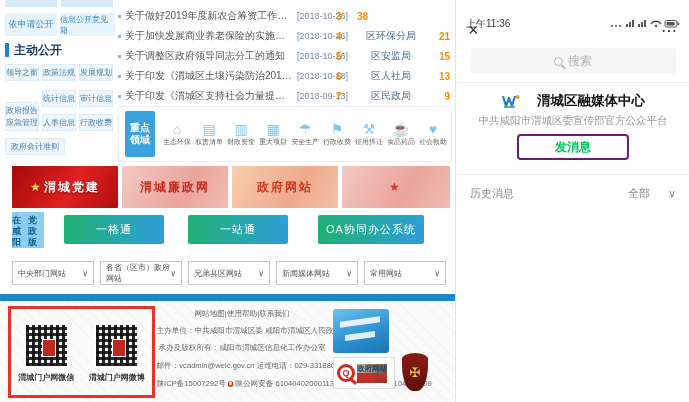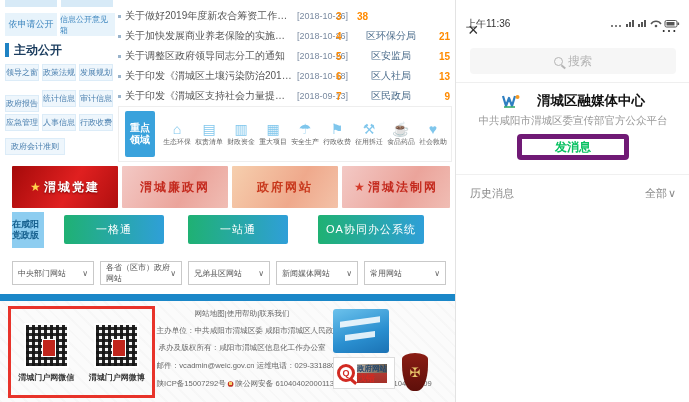--- a/index.html
+++ b/index.html
@@ -36,21 +36,21 @@
 .banner{position:absolute;top:166px;height:42px;width:106px;display:flex;align-items:center;justify-content:center;cursor:pointer;overflow:hidden;border-radius:1px}
 .banner .star{font-size:12px;margin-right:3px}
 .b-red{background:linear-gradient(120deg,#a50a0a,#e02020 55%,#b00f0f);color:#fff}
 .b-red .btxt{color:#fff;text-shadow:0 1px 2px #700}
 .b-pink{background:linear-gradient(120deg,#f3c9c5,#eba49b 60%,#f0bdb4)}
 .b-pink .btxt{color:#c42a1e}
 .b-warm{background:linear-gradient(120deg,#f6cfae,#efa98c 60%,#f3c2a8)}
 .b-warm .btxt{color:#c8381c}
 .btxt{font-size:12px;font-weight:bold;letter-spacing:2px}
 
-#sidebox{position:absolute;left:12px;top:212px;width:32px;height:36px;background:#8dcdf0;color:#17618f;font-size:9px;font-weight:bold;display:flex;flex-direction:column;align-items:flex-start;justify-content:center;line-height:11px}
+#sidebox{position:absolute;left:12px;top:212px;width:32px;height:36px;background:#8dcdf0;color:#17618f;font-size:9px;font-weight:bold;display:flex;flex-direction:row;align-items:flex-end;justify-content:center;line-height:11px}
 .qbtn{position:absolute;top:215px;height:29px;background:linear-gradient(90deg,#1fb173,#2f9fd8);color:#fff;font-size:11px;display:flex;align-items:center;justify-content:center;cursor:pointer;border-radius:2px;letter-spacing:1px}
 
 .sel{position:absolute;top:261px;height:24px;width:82px;border:1px solid #c9c9c9;background:#fff;font-size:8px;color:#555;display:flex;align-items:center;justify-content:space-between;padding:0 5px;cursor:pointer}
 .sel .chev{color:#666;font-size:8px}
 
 #bluebar{position:absolute;left:0;top:294px;width:455px;height:7px;background:#1a87c8}
 
 #footer{position:absolute;left:0;top:301px;width:455px;height:101px;background:
  repeating-linear-gradient(45deg,rgba(180,180,180,.06) 0 2px,transparent 2px 9px),#fbfbfb}
 #redbox{position:absolute;left:8px;top:5px;width:147px;height:92px;border:3px solid #e8332a;display:flex;justify-content:space-around;align-items:center;padding-top:2px}
@@ -89,26 +89,26 @@
 #more-dots{font-size:16px;color:#333;cursor:pointer;letter-spacing:1px}
 #searchbar{position:absolute;left:14px;top:48px;width:206px;height:26px;background:#f6f6f6;border-radius:4px;display:flex;align-items:center;justify-content:center;gap:5px;cursor:text}
 .maglass{width:9px;height:9px;border:1.5px solid #b5b5b5;border-radius:50%;position:relative}
 .maglass::after{content:"";position:absolute;right:-4px;bottom:-3px;width:5px;height:1.5px;background:#b5b5b5;transform:rotate(40deg)}
 #search-ph{font-size:12px;color:#b5b5b5}
 #searchline{position:absolute;left:0;top:82px;width:234px;border-top:1px solid #efefef}
 
 #acctrow{position:absolute;left:0;top:92px;width:234px;display:flex;align-items:center;justify-content:center;gap:16px}
 #acctname{font-size:13.5px;font-weight:bold;color:#111}
 #acctdesc{position:absolute;left:0;top:114px;width:234px;text-align:center;font-size:10.5px;color:#9a9a9a}
-#sendbtn{position:absolute;left:61px;top:134px;width:112px;height:26px;border:5px solid #701a75;border-radius:4px;color:#07C160;font-size:12px;font-weight:bold;display:flex;align-items:center;justify-content:center;cursor:pointer;background:#fff}
+#sendbtn{position:absolute;left:61px;top:134px;width:112px;height:26px;border:2px solid #701a75;border-radius:4px;color:#07C160;font-size:12px;font-weight:bold;display:flex;align-items:center;justify-content:center;cursor:pointer;background:#fff}
 
 #histline{position:absolute;left:0;top:174px;width:234px;border-top:1px solid #f0f0f0}
 #histrow{position:absolute;left:14px;top:186px;width:206px;display:flex;justify-content:space-between;align-items:center}
 #histlabel{font-size:11px;color:#8a8a8a}
-#histfilter{font-size:11px;color:#8a8a8a;cursor:pointer;display:flex;gap:1px;align-items:center}
+#histfilter{font-size:11px;color:#8a8a8a;cursor:pointer;display:flex;gap:18px;align-items:center}
 .t1{background:linear-gradient(100deg,#c0b8ac,#978a7c 45%,#5f554a),
  repeating-linear-gradient(90deg,rgba(30,25,20,.55) 0 5px,transparent 5px 14px)}
 .t2{background:linear-gradient(180deg,#b03a33 0,#a33029 11px,#4a3b35 12px,#2e2624 100%)}
 </style>
 </head>
 <body>
 
 <div id="screen">
 
   <div id="leftsite">
@@ -120,21 +120,21 @@
     <div class="req-btn" style="left:60px;width:55px;font-size:8px">信息公开意见箱</div>
 
     <div class="sec-head">
       <span class="sec-bar"></span>
       <span class="sec-title">主动公开</span>
     </div>
 
     <div class="gbtn" style="left:5px;top:64px">领导之窗</div>
     <div class="gbtn" style="left:42px;top:64px">政策法规</div>
     <div class="gbtn" style="left:79px;top:64px">发展规划</div>
-    <div class="gbtn" style="left:5px;top:95px">政府报告</div>
+    <div class="gbtn" style="left:5px;top:102px">政府报告</div>
     <div class="gbtn" style="left:42px;top:90px">统计信息</div>
     <div class="gbtn" style="left:79px;top:90px">审计信息</div>
     <div class="gbtn" style="left:5px;top:114px">应急管理</div>
     <div class="gbtn" style="left:42px;top:114px">人事信息</div>
     <div class="gbtn" style="left:79px;top:114px">行政收费</div>
     <div class="gbtn" style="left:5px;top:138px;width:60px">政府会计准则</div>
 
     <div class="news-row" style="top:6px">
         <span class="bullet"></span>
         <span class="news-title">关于做好2019年度新农合筹资工作的通知</span>
@@ -234,21 +234,20 @@
         <span class="btxt">渭城党建</span>
       </div>
     <div class="banner b-pink" style="left:122px">
         <span class="btxt">渭城廉政网</span>
       </div>
     <div class="banner b-warm" style="left:232px">
         <span class="btxt">政府网站</span>
       </div>
     <div class="banner b-pink" style="left:342px;width:108px">
         <span class="star" style="color:#d43a2a">★</span>
-        <span class="btxt">渭城法制网</span>
       </div>
 
     <div id="sidebox">
       <span>在咸阳</span>
         <span>党政版</span>
     </div>
     <div class="qbtn" style="left:64px;width:100px">一格通</div>
     <div class="qbtn" style="left:188px;width:100px">一站通</div>
     <div class="qbtn" style="left:318px;width:106px">OA协同办公系统</div>
 

